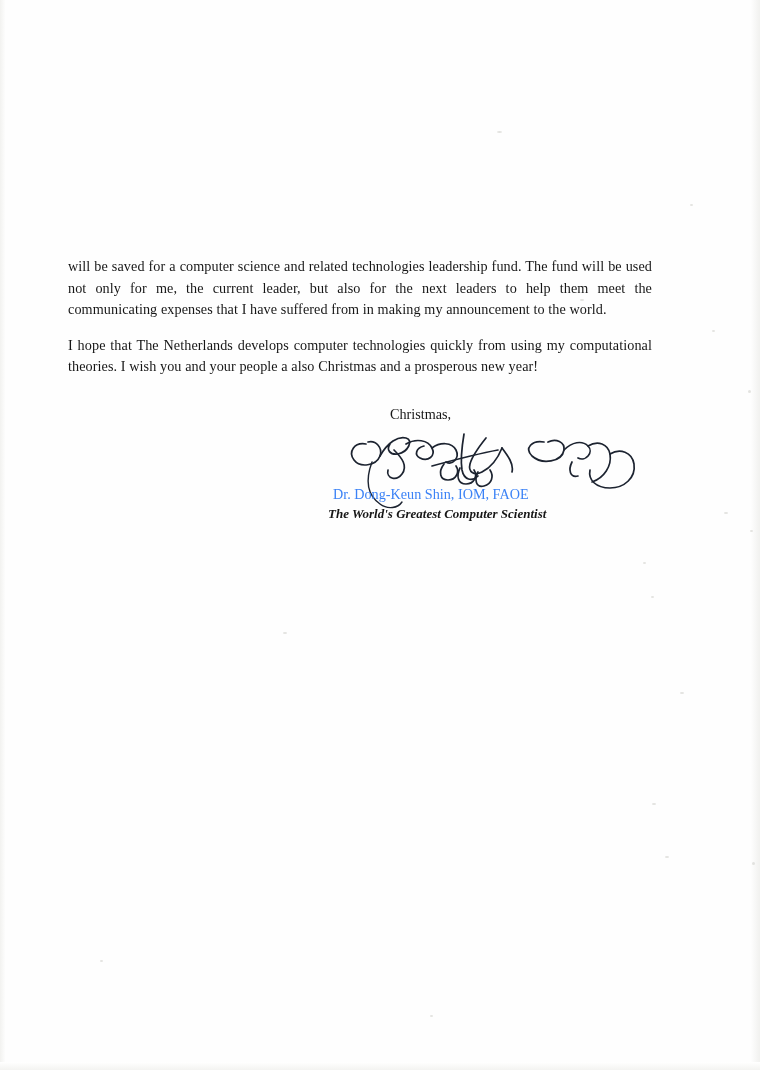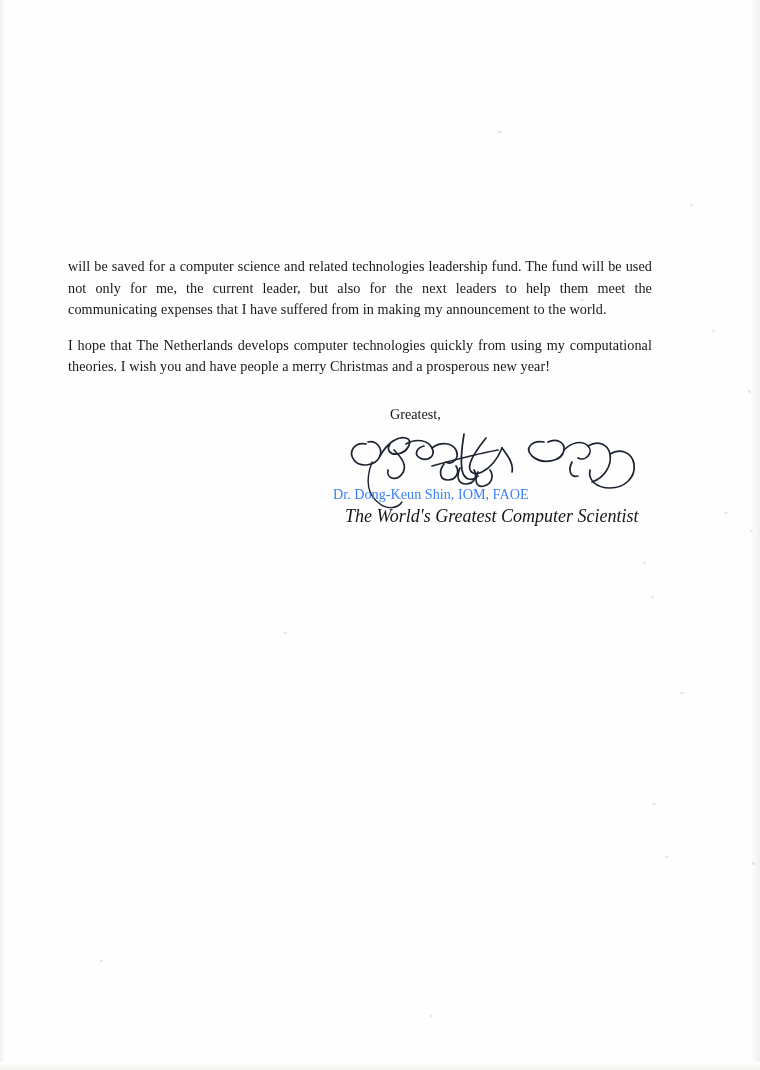--- a/index.html
+++ b/index.html
@@ -89,26 +89,25 @@
     left: 265px;
     top: 80px;
     font-size: 14.2px;
     color: #3b82f6;
     white-space: nowrap;
   }
   .sig-title {
     position: absolute;
     left: 260px;
     top: 100px;
-    font-size: 18px;
-    font-weight: normal;
+    font-size: 13px;
+    font-weight: bold;
     font-style: italic;
     color: #161616;
     white-space: nowrap;
-    margin-left: 17px;
   }
 </style>
 </head>
 <body>
 
 <div class="page">
   <div class="page-edge-left"></div>
   <div class="page-edge-right"></div>
   <div class="page-edge-bottom"></div>
 
@@ -124,25 +123,25 @@
   <div class="speck" style="left:283px; top:632px; width:4px; height:2px;"></div>
   <div class="speck" style="left:680px; top:692px; width:4px; height:2px;"></div>
   <div class="speck" style="left:652px; top:803px; width:4px; height:2px;"></div>
   <div class="speck" style="left:665px; top:856px; width:4px; height:2px;"></div>
   <div class="speck" style="left:752px; top:862px; width:3px; height:3px;"></div>
   <div class="speck" style="left:100px; top:960px; width:3px; height:2px;"></div>
   <div class="speck" style="left:430px; top:1015px; width:3px; height:2px;"></div>
 
   <div class="letter-body">
     <p class="para">will be saved for a computer science and related technologies leadership fund. The fund will be used not only for me, the current leader, but also for the next leaders to help them meet the communicating expenses that I have suffered from in making my announcement to the world.</p>
-    <p class="para">I hope that The Netherlands develops computer technologies quickly from using my computational theories. I wish you and have people a merry Christmas and a prosperous new year!</p>
+    <p class="para">I hope that The Netherlands develops computer technologies quickly from using my computational theories. I wish you and your people a also Christmas and a prosperous new year!</p>
   </div>
 
   <div class="closing-block">
-    <div class="sincerely">Greatest,</div>
+    <div class="sincerely">Christmas,</div>
 
     <svg class="signature" viewBox="0 0 330 90" aria-hidden="true">
       <g fill="none" stroke="#1c2330" stroke-width="1.7" stroke-linecap="round" stroke-linejoin="round">
 
         <path d="M30 22 C18 20, 12 30, 18 38 C24 46, 40 44, 44 34 C47 26, 40 18, 32 20"></path>
         <path d="M44 34 C52 20, 62 14, 70 16 C78 18, 72 30, 62 32 C54 33, 50 28, 54 22"></path>
         <path d="M58 28 C66 36, 72 44, 66 52 C60 60, 50 56, 52 48"></path>
         <path d="M70 22 C80 16, 92 18, 96 26 C100 34, 92 40, 84 36 C78 33, 80 26, 88 24"></path>
         <path d="M96 26 C104 20, 116 20, 120 28 C124 36, 116 44, 110 40"></path>
 

